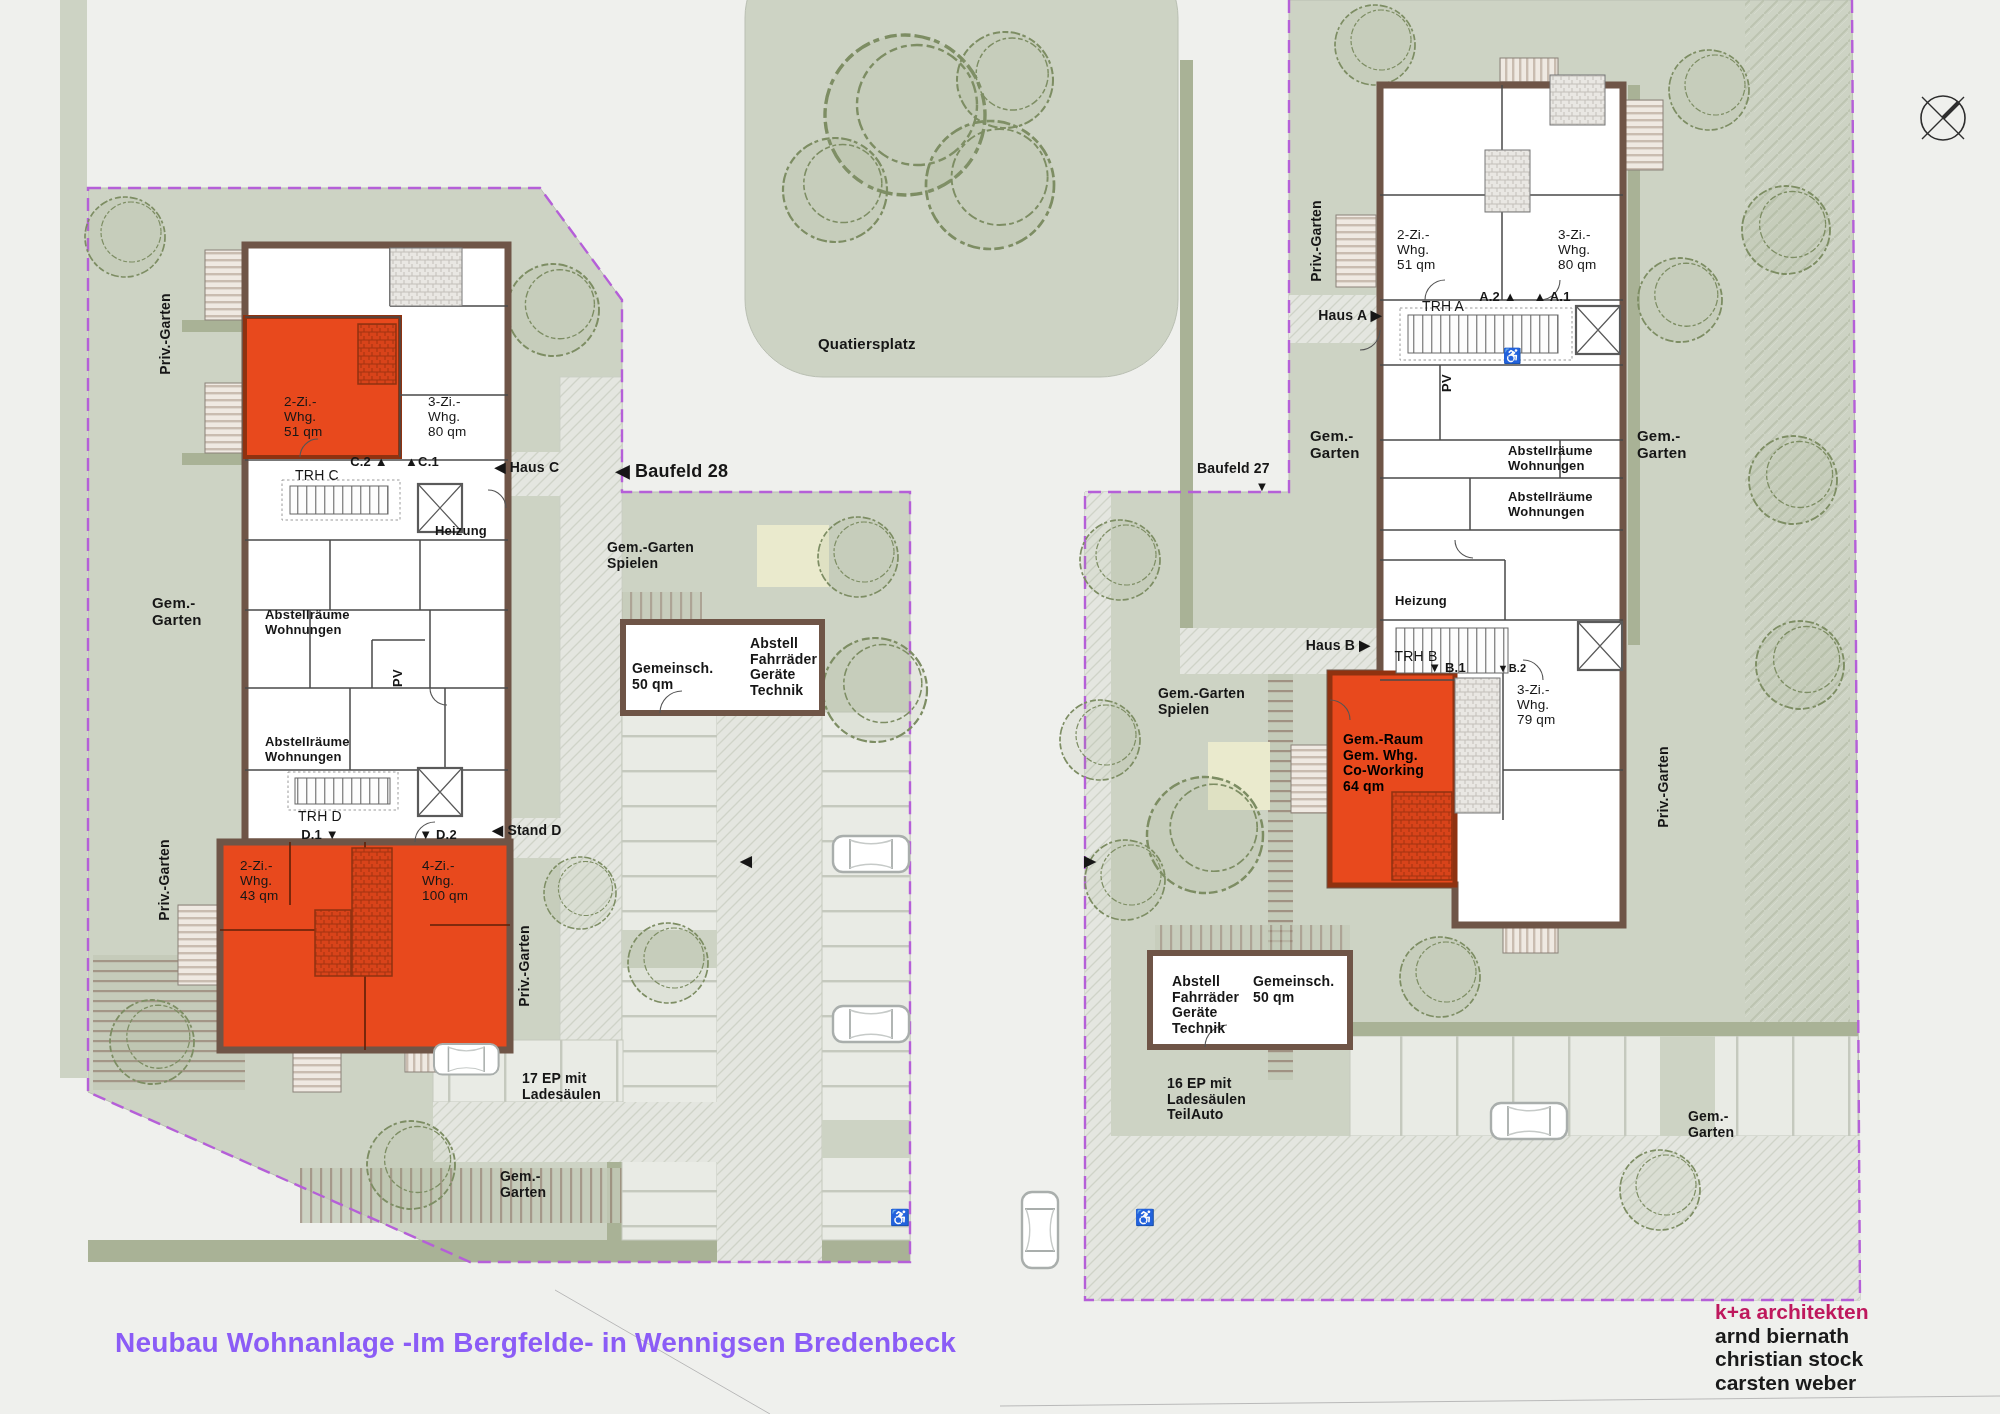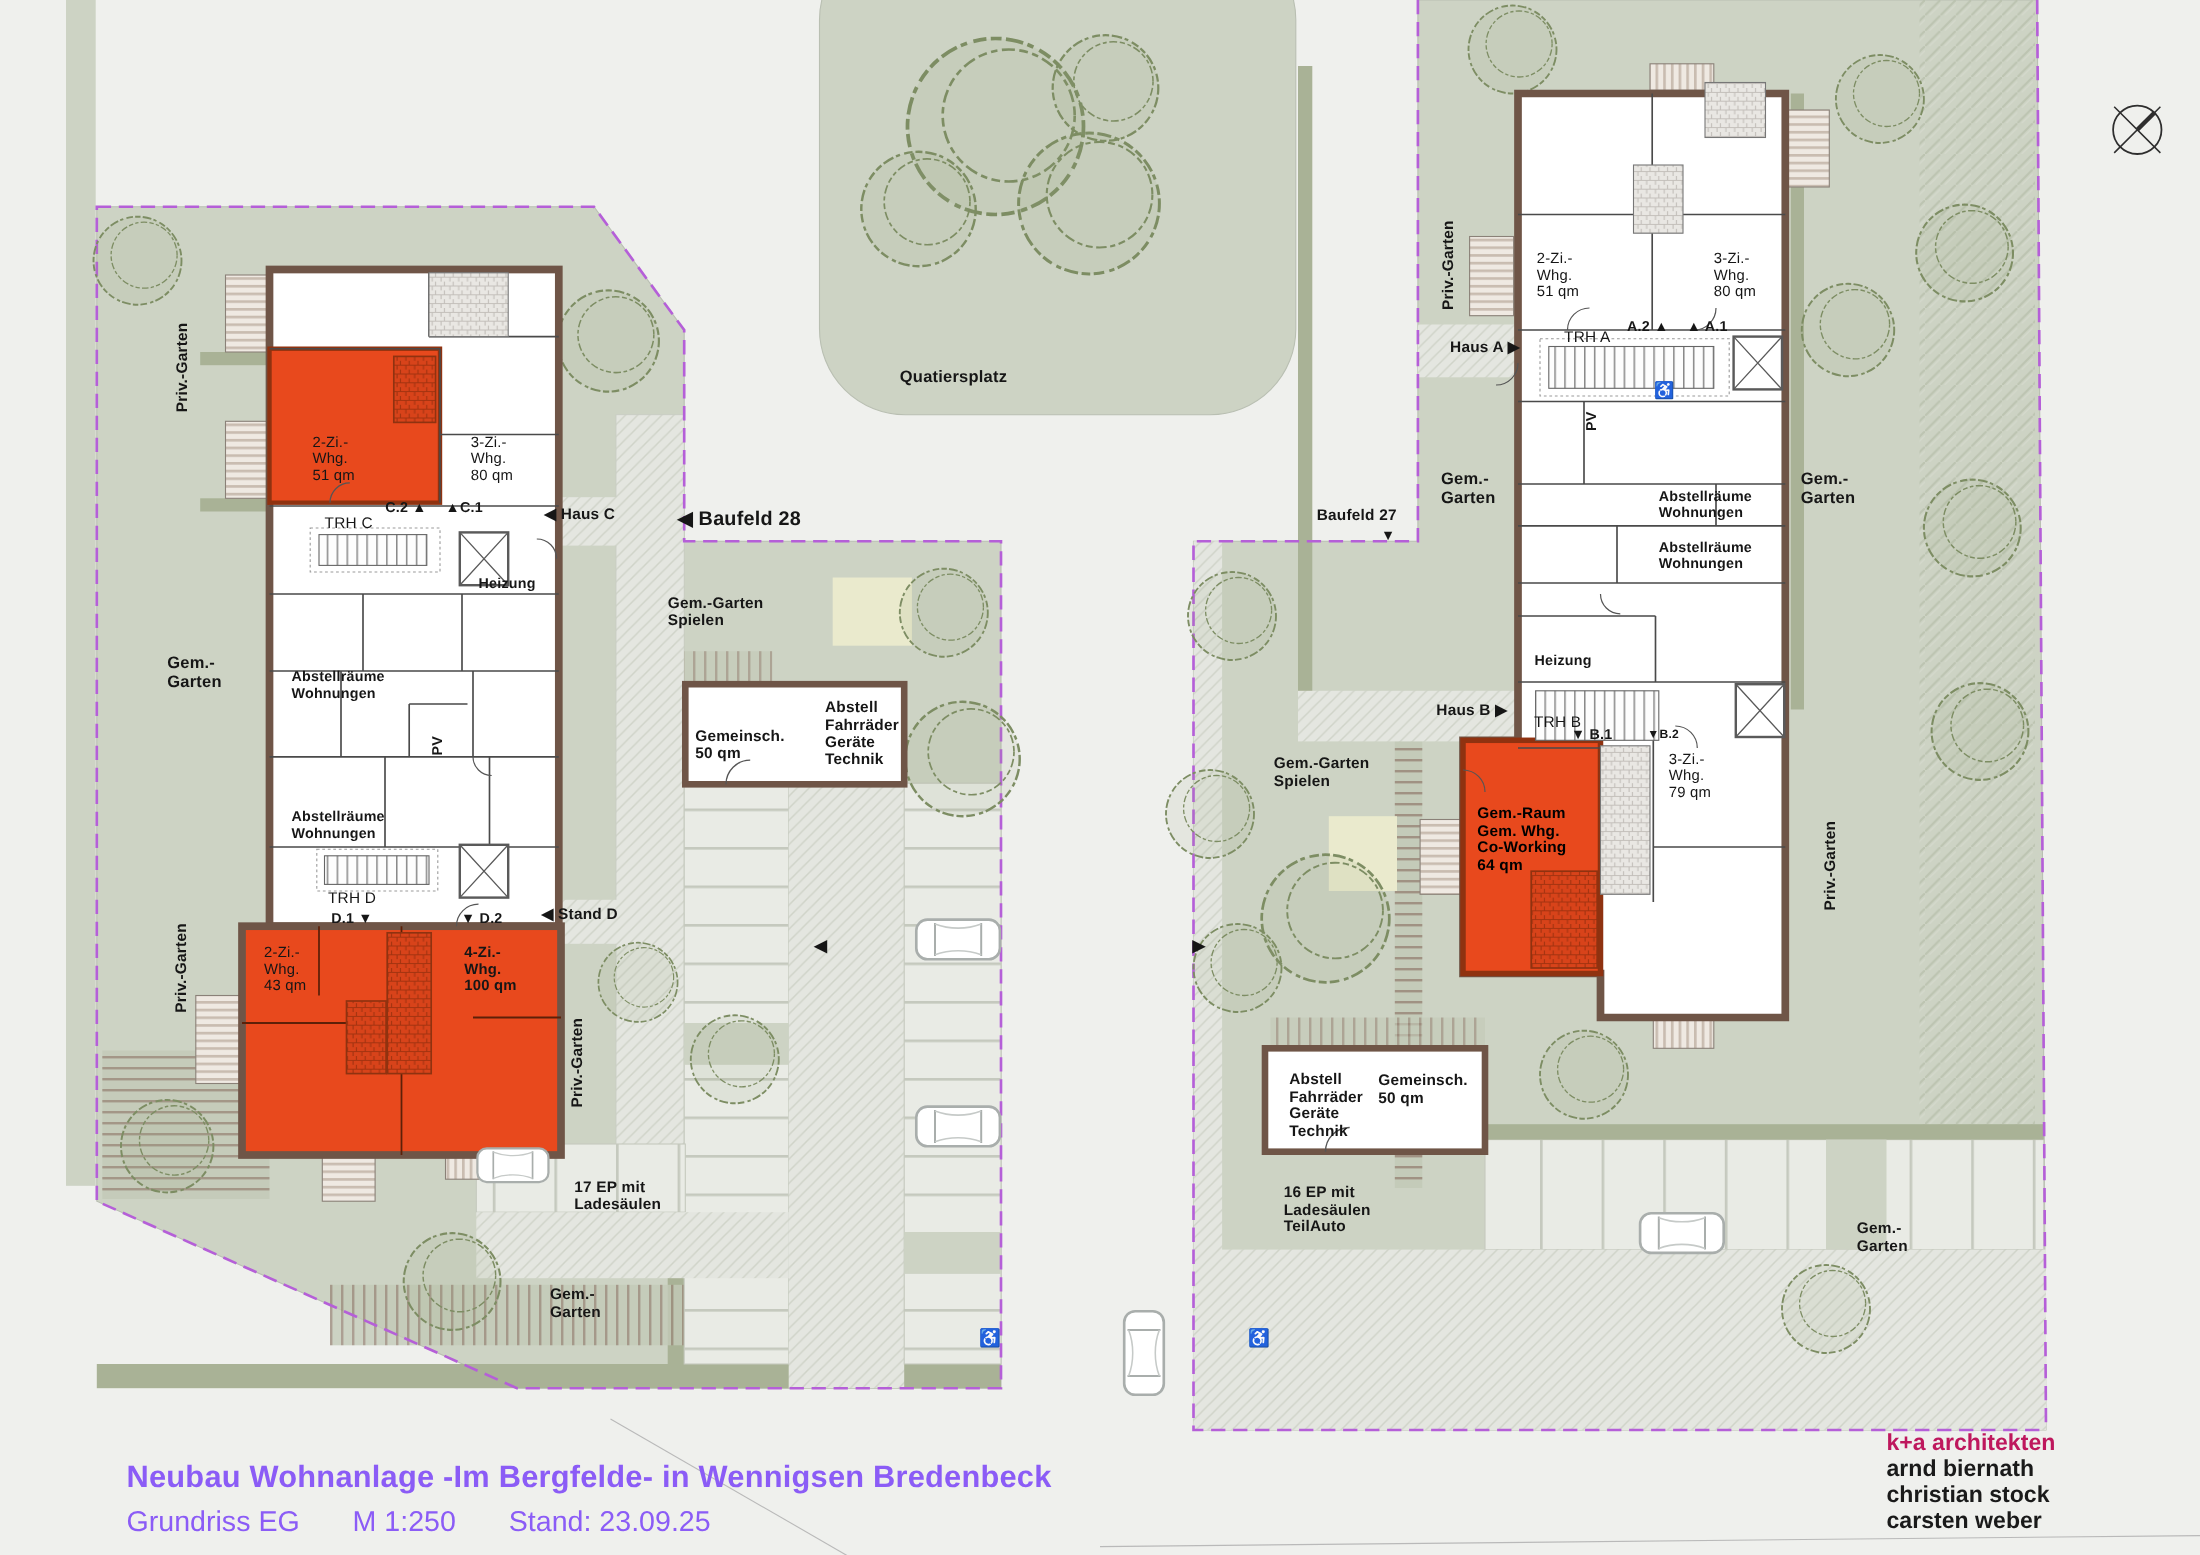--- a/index.html
+++ b/index.html
@@ -309,21 +309,21 @@
       <div class="lbl center" style="left: 398px; top: 678px; font-size: 13px; transform: translate(-50%, -50%) rotate(-90deg);">PV</div>
       <div class="lbl" style="left: 265px; top: 750px; font-size: 13px; transform: translate(0px, -50%);">Abstellräume
 Wohnungen</div>
       <div class="lbl center" style="left: 320px; top: 817px; font-size: 14px; font-weight: 400; transform: translate(-50%, -50%);">TRH D</div>
       <div class="lbl center" style="left: 320px; top: 835px; font-size: 13px; transform: translate(-50%, -50%);">D.1 ▼</div>
       <div class="lbl center" style="left: 438px; top: 835px; font-size: 13px; transform: translate(-50%, -50%); text-align: center;">▼ D.2</div>
       <div class="lbl center" style="left: 527px; top: 831px; font-size: 14px; transform: translate(-50%, -50%);">◀ Stand D</div>
       <div class="lbl" style="left: 240px; top: 881px; font-size: 13.5px; font-weight: 400; transform: translate(0px, -50%);">2-Zi.-
 Whg.
 43 qm</div>
-      <div class="lbl" style="left: 422px; top: 881px; font-size: 13.5px; font-weight: 700; transform: translate(0px, -50%);">4-Zi.-
+      <div class="lbl" style="left: 422px; top: 881px; font-size: 13.5px; font-weight: 400; transform: translate(0px, -50%);">4-Zi.-
 Whg.
 100 qm</div>
       <div class="lbl center" style="left: 525px; top: 966px; font-size: 14px; transform: translate(-50%, -50%) rotate(-90deg);">Priv.-Garten</div>
       <div class="lbl" style="left: 607px; top: 556px; font-size: 14px; transform: translate(0px, -50%);">Gem.-Garten
 Spielen</div>
       <div class="lbl" style="left: 632px; top: 677px; font-size: 14px; transform: translate(0px, -50%);">Gemeinsch.
 50 qm</div>
       <div class="lbl" style="left: 750px; top: 667px; font-size: 14px; transform: translate(0px, -50%);">Abstell
 Fahrräder
 Geräte
@@ -383,23 +383,20 @@
 TeilAuto</div>
       <div class="lbl" style="left: 1688px; top: 1125px; font-size: 14px; transform: translate(0px, -50%);">Gem.-
 Garten</div>
       <div class="lbl center" style="left: 1090px; top: 861px; font-size: 15px; transform: translate(-50%, -50%);">▶</div>
       <div class="lbl center" style="left: 900px; top: 1218px; font-size: 16px; color: rgb(168, 173, 171); transform: translate(-50%, -50%);">♿</div>
       <div class="lbl center" style="left: 1145px; top: 1218px; font-size: 16px; color: rgb(168, 173, 171); transform: translate(-50%, -50%);">♿</div>
     </div>
 
 <div class="title-block">
   <div class="title-main">Neubau Wohnanlage -Im Bergfelde- in Wennigsen Bredenbeck</div>
-  <div class="title-sub">
-    <span>Grundriss EG</span><span>M 1:250</span><span>Stand: 23.09.25</span>
-  </div>
 </div>
 
 <div class="arch-block">
   <div class="arch-firm" style="color: #be185d;">k+a architekten</div>
   <div class="arch-name">arnd biernath</div>
   <div class="arch-name">christian stock</div>
   <div class="arch-name">carsten weber</div>
 </div>
 
 </div>

